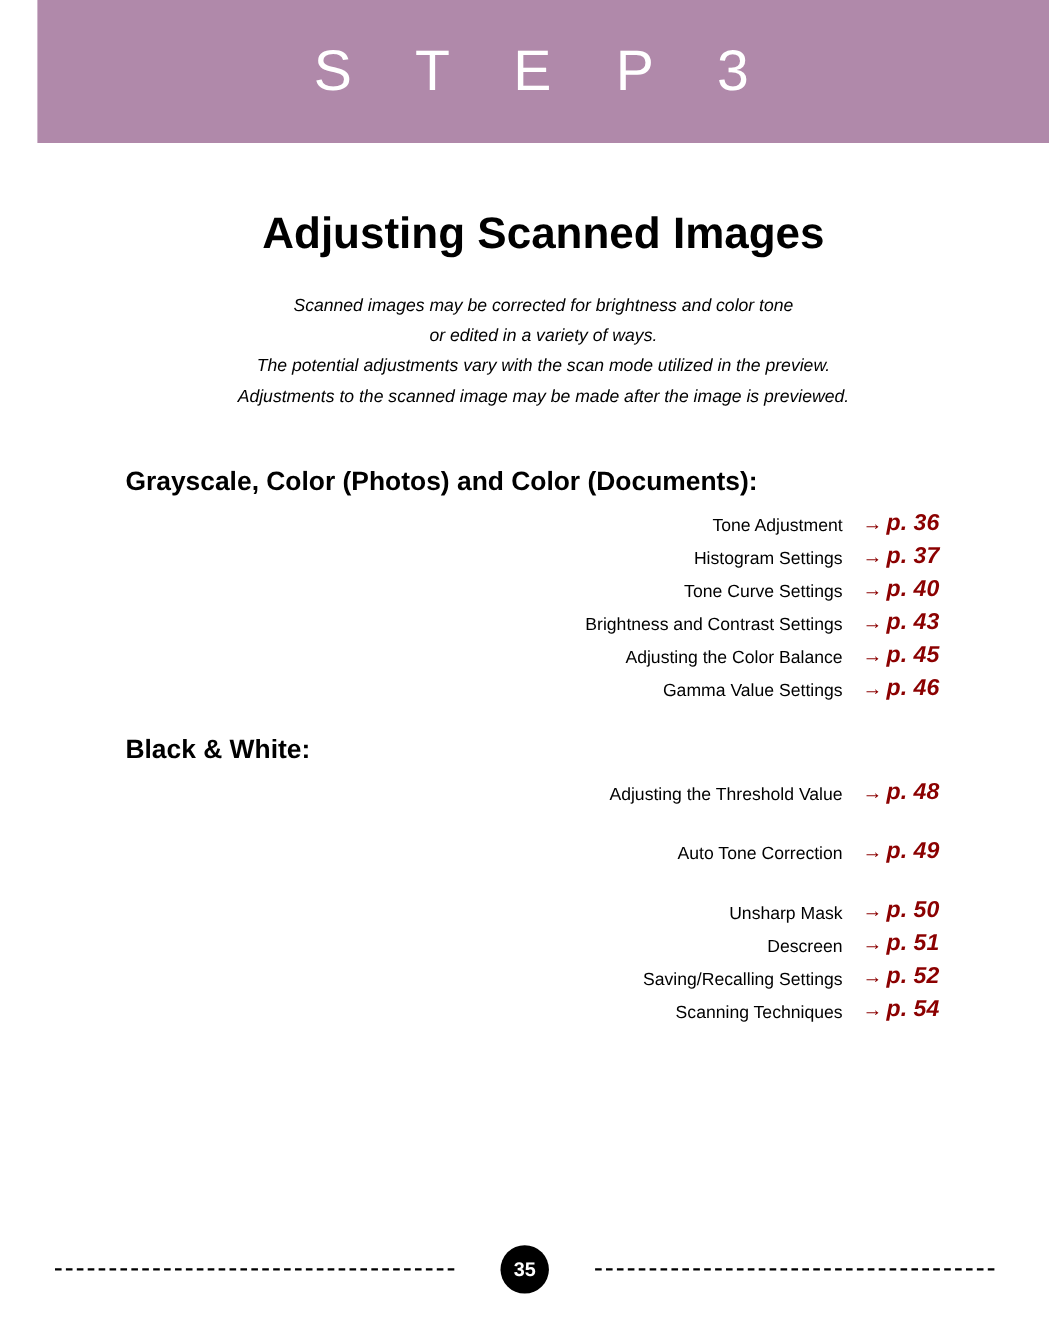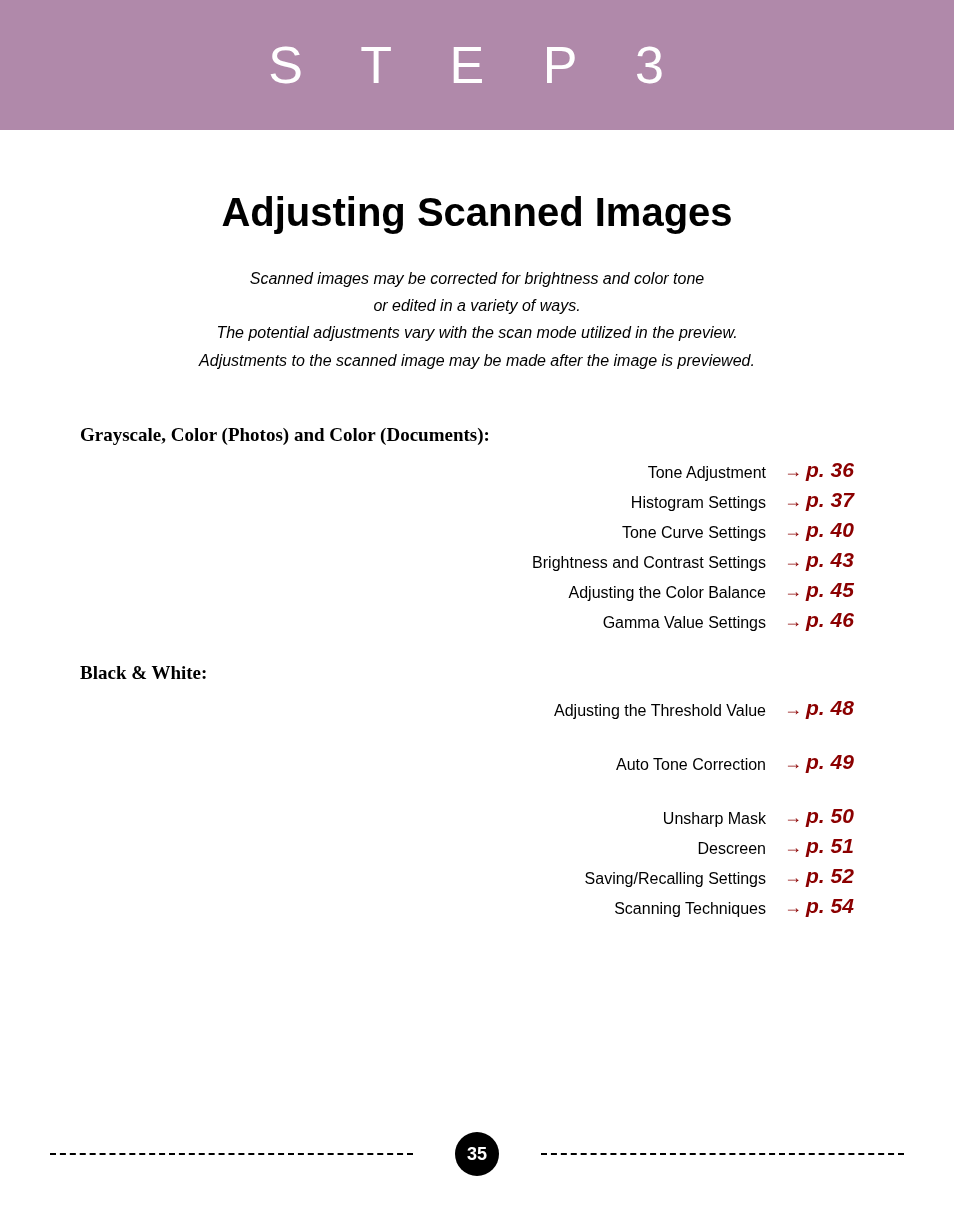--- a/index.html
+++ b/index.html
@@ -15,20 +15,21 @@
       font-family: Arial, sans-serif;
       position: relative;
     }
 
     .page-container {
       width: 954px;
       min-height: 1206px;
       background: #ffffff;
       position: relative;
       overflow: hidden;
+      padding-left: 34px;
     }
 
     
     .header-banner {
       width: 100%;
       height: 130px;
       background-color: #b089aa;
       display: flex;
       align-items: center;
       justify-content: center;
@@ -66,25 +67,25 @@
       margin-bottom: 50px;
       font-family: Arial, sans-serif;
     }
 
     
     .section {
       margin-bottom: 30px;
     }
 
     .section-heading {
-      font-size: 19px;
+      font-size: 24px;
       font-weight: 900;
       color: #000000;
       margin-bottom: 12px;
-      font-family: Liberation Serif, serif;
+      font-family: Liberation Sans, sans-serif;
     }
 
     
     .toc-entry {
       display: flex;
       justify-content: flex-end;
       align-items: flex-end;
       margin-bottom: 6px;
       padding-right: 0;
     }

